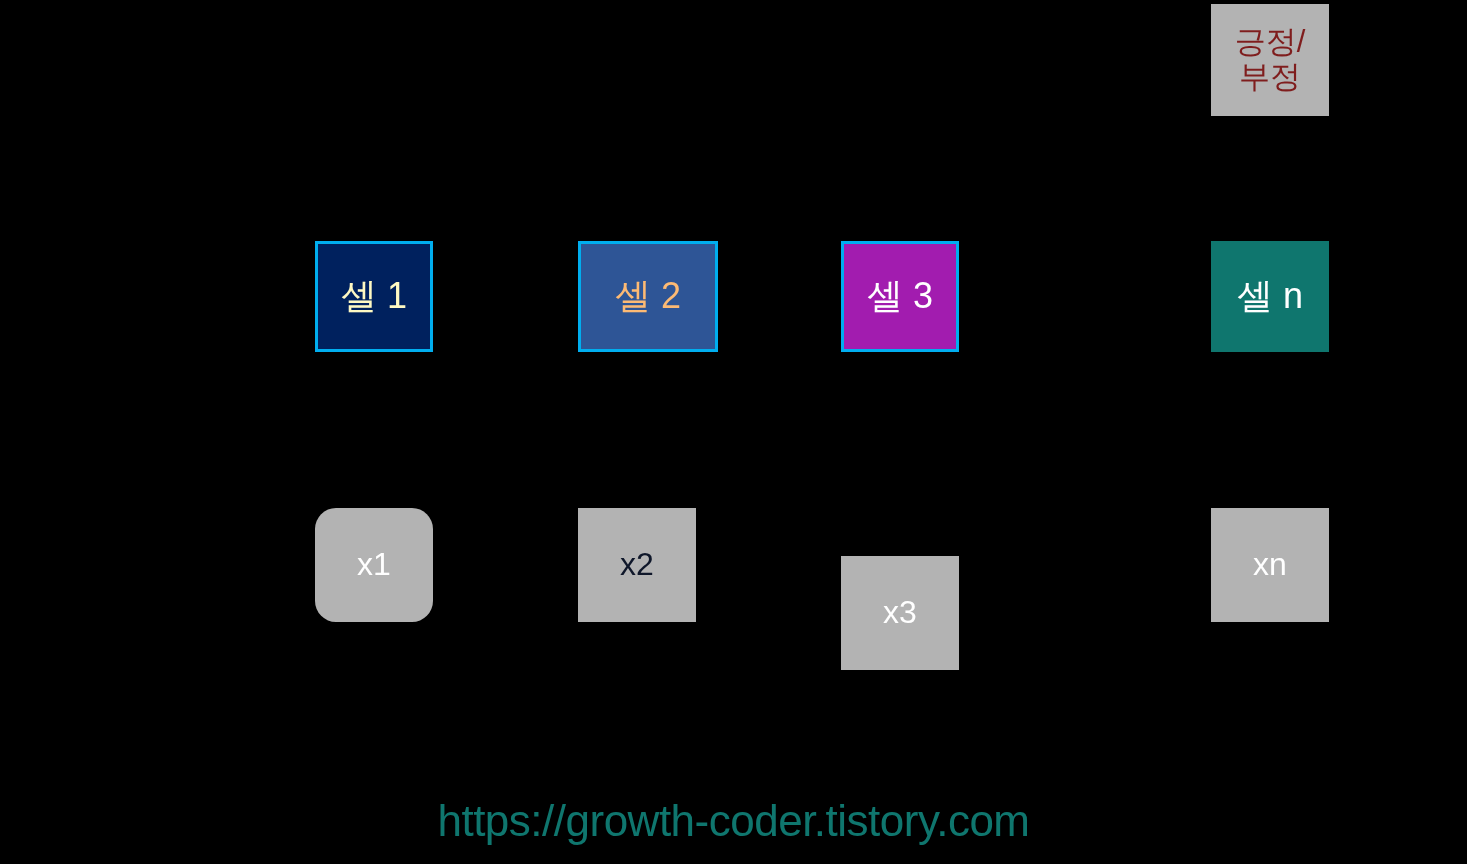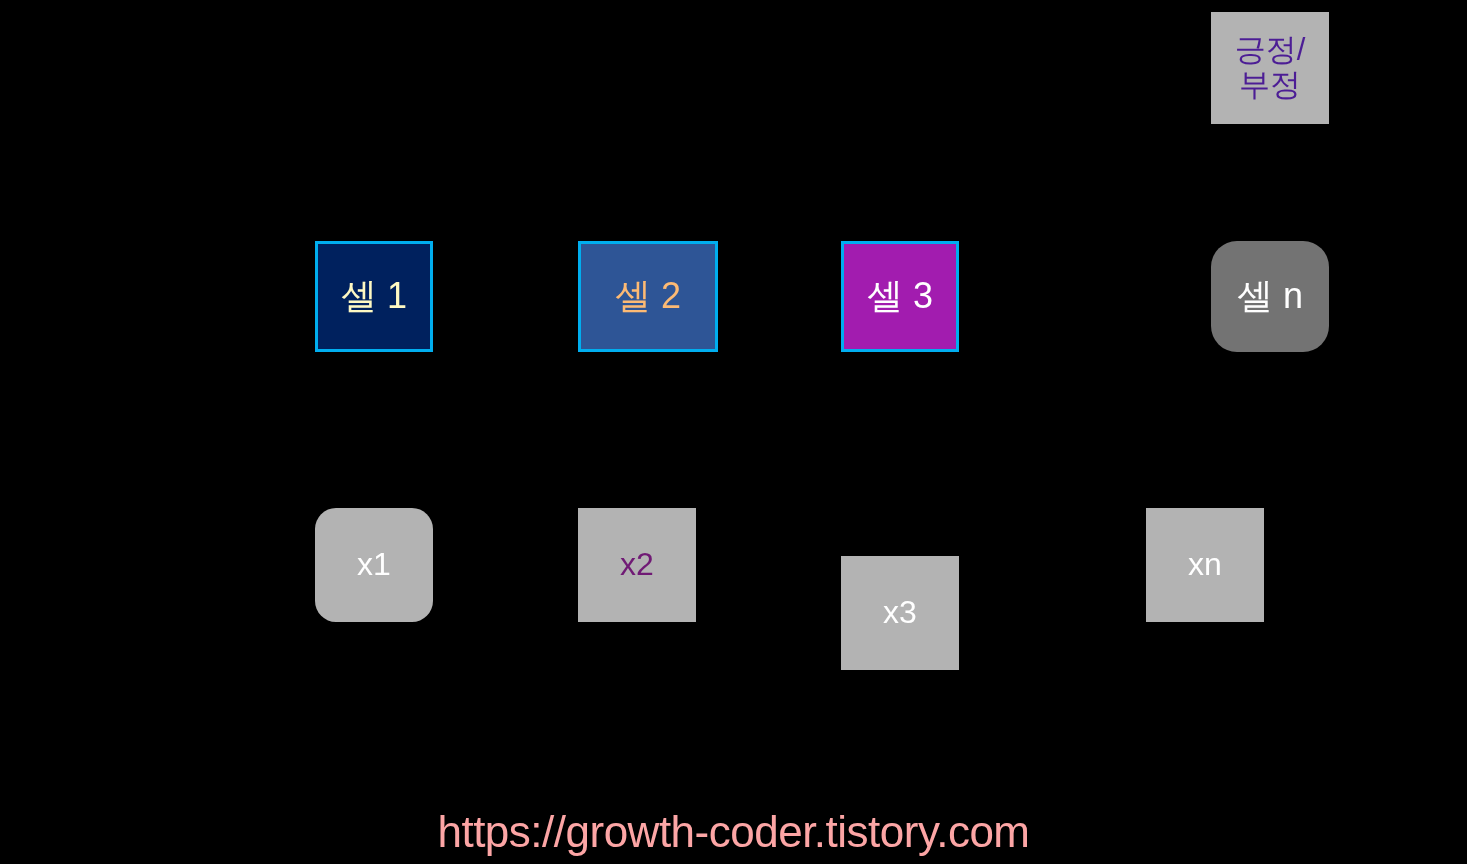--- a/index.html
+++ b/index.html
@@ -49,34 +49,34 @@
     font-size: 44px;
     letter-spacing: -0.5px;
     white-space: nowrap;
   }
 </style>
 </head>
 <body>
 
 <div id="canvas" style="width: 1467px; height: 864px; background: rgb(0, 0, 0);">
 
-  <div class="node label-box" style="left: 1211px; top: 12px; width: 118px; height: 112px; background: rgb(179, 179, 179); color: #4c1d95;">긍정/
+  <div class="node label-box" style="left: 1211px; top: 4px; width: 118px; height: 112px; background: rgb(179, 179, 179); color: #7f1d1d;">긍정/
 부정</div>
 
   <div class="node cell-box" style="left: 315px; top: 241px; width: 118px; height: 111px; background: rgb(0, 33, 94); color: #fef9c3; border: 3px solid rgb(0, 174, 239);">셀 1</div>
 
   <div class="node cell-box" style="left: 578px; top: 241px; width: 140px; height: 111px; background: rgb(46, 85, 150); color: #fdba74; border: 3px solid rgb(0, 174, 239);">셀 2</div>
 
   <div class="node cell-box" style="left: 841px; top: 241px; width: 118px; height: 111px; background: #a21caf; color: rgb(255, 255, 255); border: 3px solid rgb(0, 174, 239);">셀 3</div>
 
-  <div class="node cell-box" style="left: 1211px; top: 241px; width: 118px; height: 111px; background: #737373; color: rgb(255, 255, 255); border-radius: 26px;">셀 n</div>
+  <div class="node cell-box" style="left: 1211px; top: 241px; width: 118px; height: 111px; background: #0f766e; color: rgb(255, 255, 255);">셀 n</div>
 
   <div class="node input-box" style="left: 315px; top: 508px; width: 118px; height: 114px; background: rgb(179, 179, 179); color: rgb(255, 255, 255); border-radius: 21px;">x1</div>
 
-  <div class="node input-box" style="left: 578px; top: 508px; width: 118px; height: 114px; background: rgb(179, 179, 179); color: #701a75;">x2</div>
+  <div class="node input-box" style="left: 578px; top: 508px; width: 118px; height: 114px; background: rgb(179, 179, 179); color: #0f172a;">x2</div>
 
   <div class="node input-box" style="left: 841px; top: 508px; width: 118px; height: 114px; background: rgb(179, 179, 179); color: rgb(255, 255, 255); margin-top: 48px;">x3</div>
 
-  <div class="node input-box" style="left: 1146px; top: 508px; width: 118px; height: 114px; background: rgb(179, 179, 179); color: rgb(255, 255, 255);">xn</div>
+  <div class="node input-box" style="left: 1211px; top: 508px; width: 118px; height: 114px; background: rgb(179, 179, 179); color: rgb(255, 255, 255);">xn</div>
 
-  <div class="url-text" style="top: 796px; color: #fca5a5; margin-top: 11px;">https://growth-coder.tistory.com</div>
+  <div class="url-text" style="top: 796px; color: #0f766e;">https://growth-coder.tistory.com</div>
 
 </div>
 
 </body></html>

